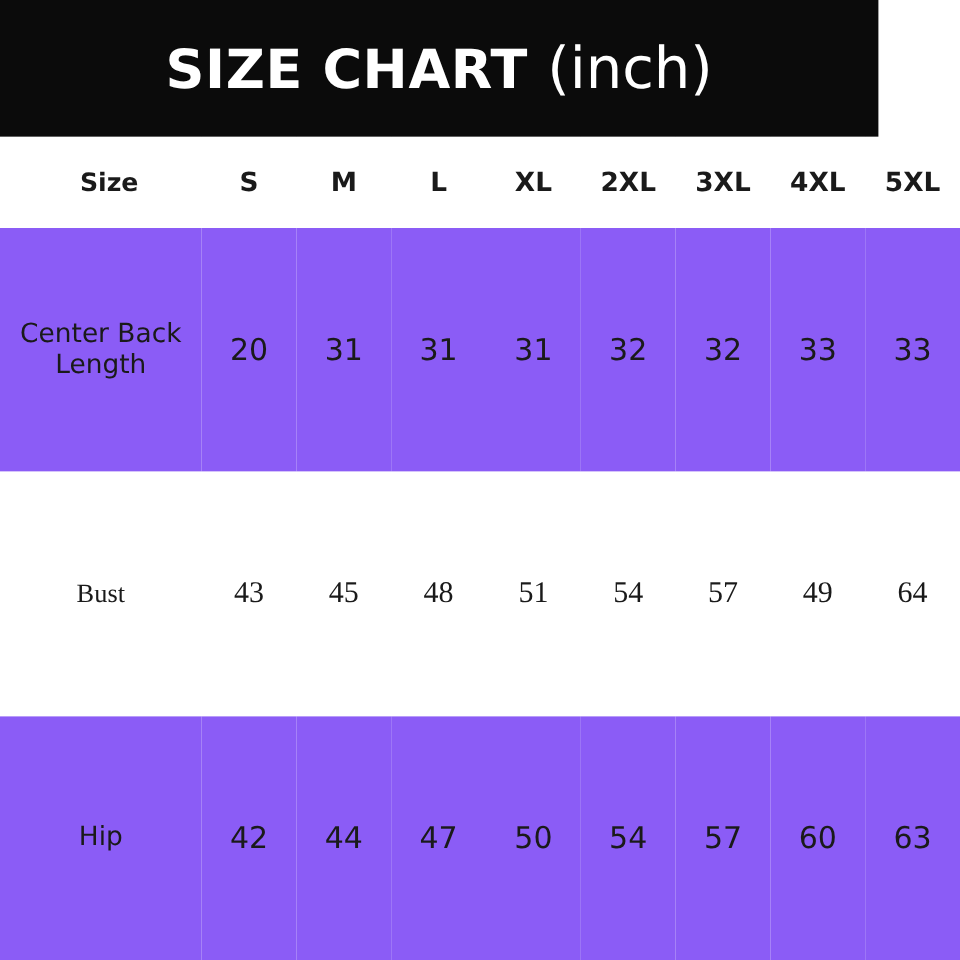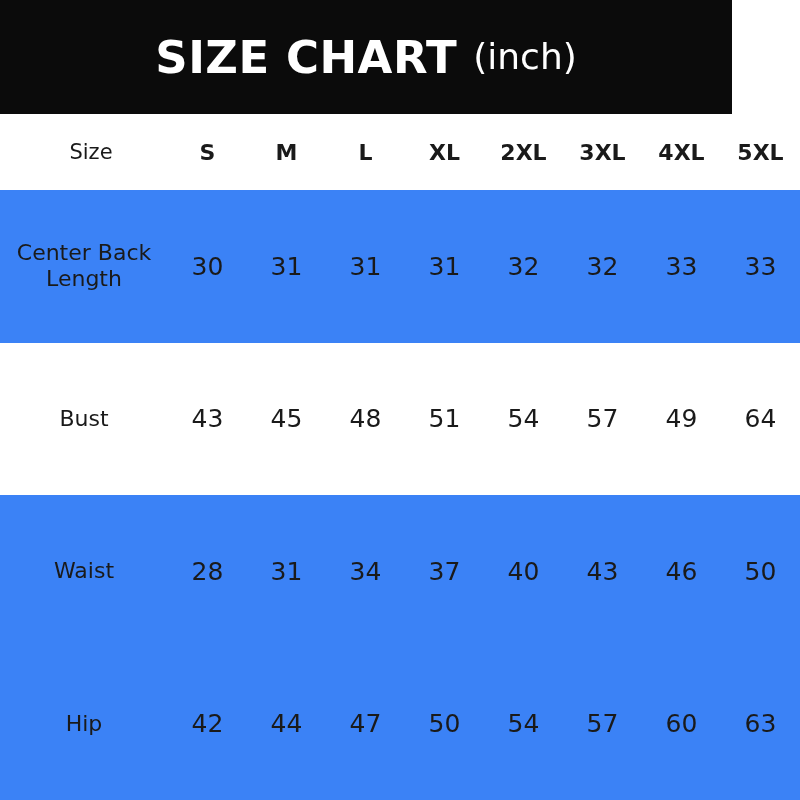--- a/index.html
+++ b/index.html
@@ -33,21 +33,21 @@
     justify-content: center;
     color: #ffffff;
   }
   .banner-title {
     font-size: 45px;
     font-weight: 700;
     letter-spacing: 0.5px;
     line-height: 1;
   }
   .banner-unit {
-    font-size: 36px;
+    font-size: 48px;
     font-weight: 400;
     margin-left: 16px;
     line-height: 1;
   }
 
   
   table.size-table {
     width: 800px;
     border-collapse: collapse;
     table-layout: fixed;
@@ -65,29 +65,30 @@
   }
 
   thead th {
     height: 76px;
     font-size: 22px;
     font-weight: 700;
     background: #ffffff;
   }
   thead th.row-label-head {
     font-size: 21px;
-    font-weight: 400;
+    font-weight: 700;
     padding-left: 16px;
   }
 
   tbody tr.shaded td {
-    background: #3b82f6;
+    background: #8b5cf6;
   }
   tbody tr.plain td {
     background: #ffffff;
+    font-family: Liberation Serif, serif;
   }
   tbody td {
     height: 74px;
     font-size: 25px;
     font-weight: 400;
   }
   tbody td.row-label {
     font-size: 22px;
     line-height: 1.18;
     padding: 0 8px;
@@ -128,21 +129,21 @@
         <th>2XL</th>
         <th>3XL</th>
         <th>4XL</th>
         <th>5XL</th>
       </tr>
     </thead>
     <tbody>
 
       <tr class="shaded">
         <td class="row-label">Center Back Length</td>
-        <td class="value">30</td>
+        <td class="value">20</td>
         <td class="value">31</td>
         <td class="value">31</td>
         <td class="value">31</td>
         <td class="value">32</td>
         <td class="value">32</td>
         <td class="value">33</td>
         <td class="value">33</td>
       </tr>
 
       <tr class="plain">
@@ -152,31 +153,20 @@
         <td class="value">48</td>
         <td class="value">51</td>
         <td class="value">54</td>
         <td class="value">57</td>
         <td class="value">49</td>
         <td class="value">64</td>
       </tr>
 
 
 
-      <tr class="shaded">
-        <td class="row-label">Waist</td>
-        <td class="value">28</td>
-        <td class="value">31</td>
-        <td class="value">34</td>
-        <td class="value">37</td>
-        <td class="value">40</td>
-        <td class="value">43</td>
-        <td class="value">46</td>
-        <td class="value">50</td>
-      </tr>
 
 
       <tr class="shaded">
         <td class="row-label">Hip</td>
         <td class="value">42</td>
         <td class="value">44</td>
         <td class="value">47</td>
         <td class="value">50</td>
         <td class="value">54</td>
         <td class="value">57</td>

